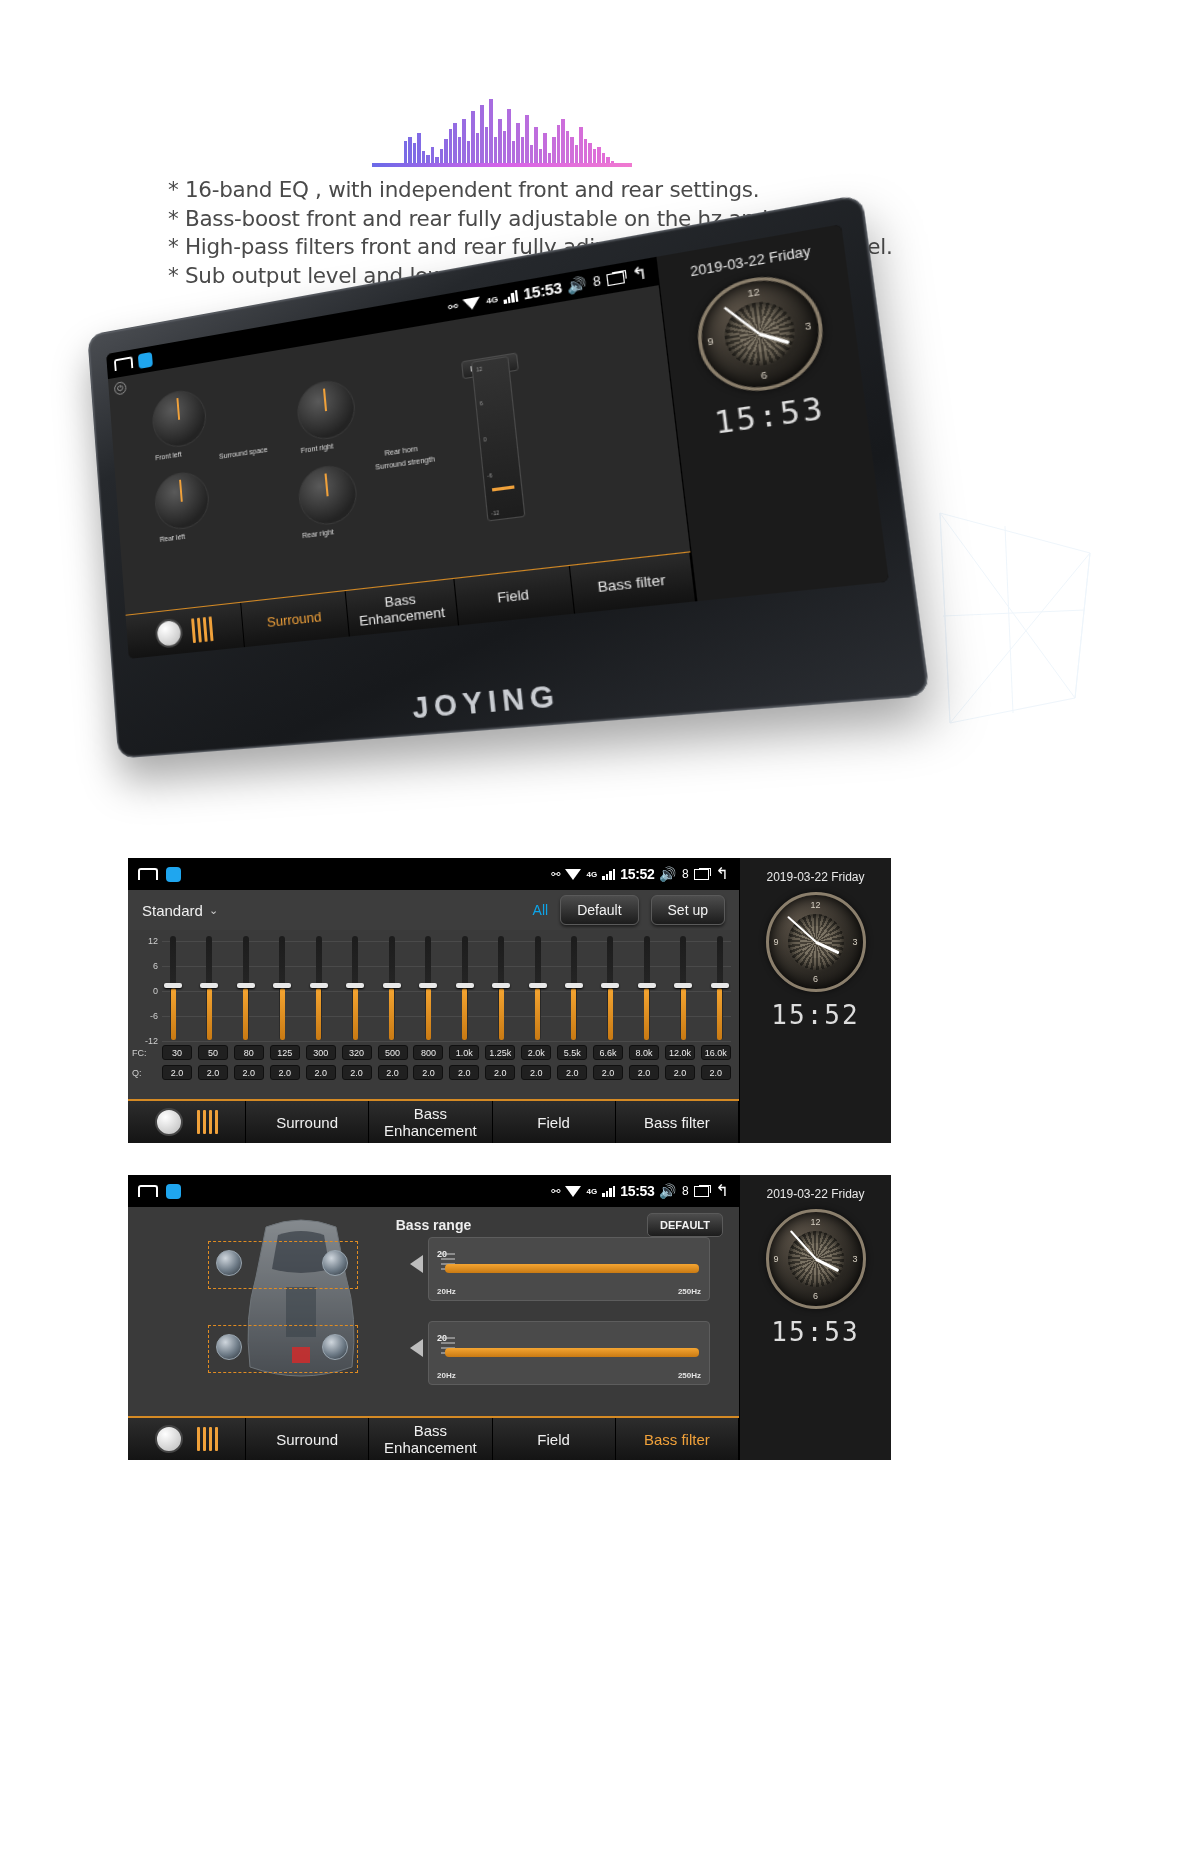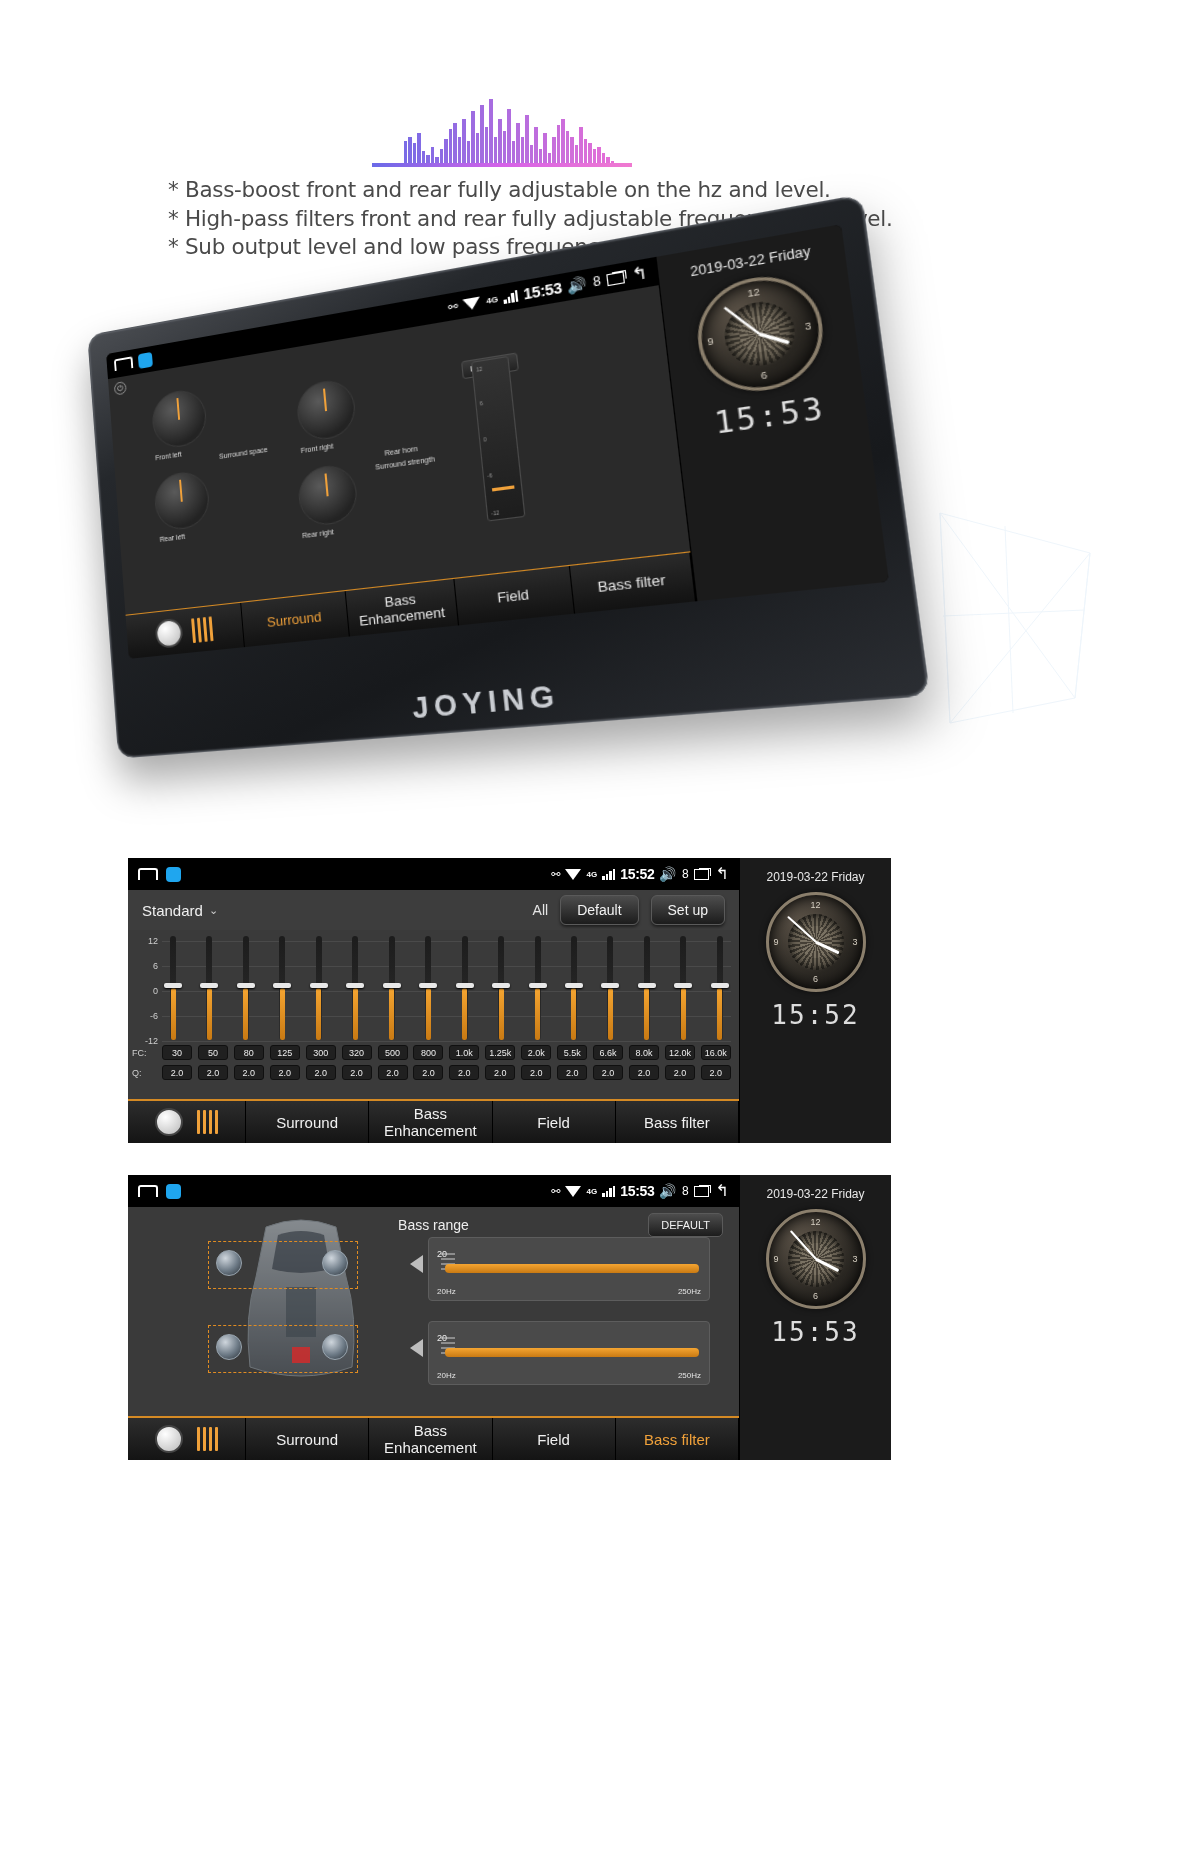--- a/index.html
+++ b/index.html
@@ -180,21 +180,21 @@
   .panel { position:absolute; display:flex; background:#000; }
   #panel-eq { left:128px; top:858px; width:763px; height:285px; }
   #panel-bf { left:128px; top:1175px; width:763px; height:285px; }
 
   .pdsp { flex:1; display:flex; flex-direction:column; background:#3a3a3a; }
   .pstatus { height:32px; background:#000; display:flex; align-items:center; padding:0 10px; gap:8px; color:#fff; }
   .eq-toolbar { height:40px; display:flex; align-items:center; padding:0 14px; background:#3d3d3d; }
   .preset { color:#f0f0f0; font-size:15px; display:flex; align-items:center; gap:6px; }
   .chev { font-size:11px; color:#cfcfcf; }
   .tb-right { margin-left:auto; display:flex; align-items:center; gap:12px; }
-  .lbl-all { color:#e5e5e5; font-size:14px; }
+  .lbl-all { color:#0ea5e9; font-size:14px; }
   .btn3d {
     color:#f2f2f2; font-size:14px; padding:6px 16px; border-radius:6px;
     background:linear-gradient(#4d4d4d,#1c1c1c); border:1px solid #5a5a5a;
     box-shadow:0 2px 3px rgba(0,0,0,.5);
   }
   .eq-area { position:relative; flex:1; background:#3a3a3a; padding:6px 8px 0 34px; }
   .yaxis { position:absolute; left:6px; top:6px; bottom:44px; width:26px; }
   .yaxis span { position:absolute; right:2px; color:#cfcfcf; font-size:9px; }
   .gridline { position:absolute; left:34px; right:8px; height:1px; background:#4a4a4a; }
   .sliders { position:relative; height:104px; display:flex; justify-content:space-between; }
@@ -220,21 +220,21 @@
   .ptab { height:44px; display:flex; border-top:2px solid #d58a24; background:#111; }
   .ptab .t {
     flex:1; display:flex; align-items:center; justify-content:center; text-align:center;
     color:#f1f1f1; font-size:15px; line-height:17px;
     background:linear-gradient(#2d2d2d,#141414); border-right:1px solid #000;
   }
   .ptab .t.active { color:#f0a13a; }
   .ptab .t.icons { flex:0 0 118px; gap:14px; }
 
   
-  .bf-area { position:relative; flex:1; background:#3a3a3a; }
+  .bf-area { position:relative; flex:1; background:#3a3a3a;font-weight:bold; }
   .bf-title { position:absolute; left:50%; transform:translateX(-50%); top:10px; color:#eee; font-size:14px; }
   .bf-default {
     position:absolute; right:16px; top:6px; color:#f2f2f2; font-size:11px; padding:5px 12px;
     border-radius:5px; background:linear-gradient(#4d4d4d,#1c1c1c); border:1px solid #5a5a5a;
   }
   .car {
     position:absolute; left:78px; top:10px; width:190px; height:182px;
   }
   .spk-box { position:absolute; border:1px dashed #e08c22; }
   .spk { position:absolute; width:26px; height:26px; border-radius:50%;
@@ -313,20 +313,21 @@
       <i style="height: 14px; background: rgb(225, 110, 216);"></i>
       <i style="height: 10px; background: rgb(227, 111, 216);"></i>
       <i style="height: 6px; background: rgb(230, 111, 215);"></i>
       <i style="height: 4px; background: rgb(232, 111, 215);"></i>
       <i style="height: 4px; background: rgb(234, 111, 215);"></i>
       <i style="height: 4px; background: rgb(237, 111, 214);"></i>
       <i style="height: 4px; background: rgb(239, 111, 214);"></i>
     </div>
 
   <div class="bullets">
+    <div>* 16-band EQ , with independent front and rear settings.</div>
     <div>* Bass-boost front and rear fully adjustable on the hz and level.</div>
     <div>* High-pass filters front and rear fully adjustable frequency and level.</div>
     <div>* Sub output level and  low pass frequency adjustment.</div>
   </div>
 
   <div class="hero">
 
     <svg class="hero-bg-left" viewBox="0 0 150 270">
       <g stroke="#bcd8ef" fill="none" stroke-width="1">
         <path d="M20 10 L120 40 L110 200 L15 250 Z"></path>

